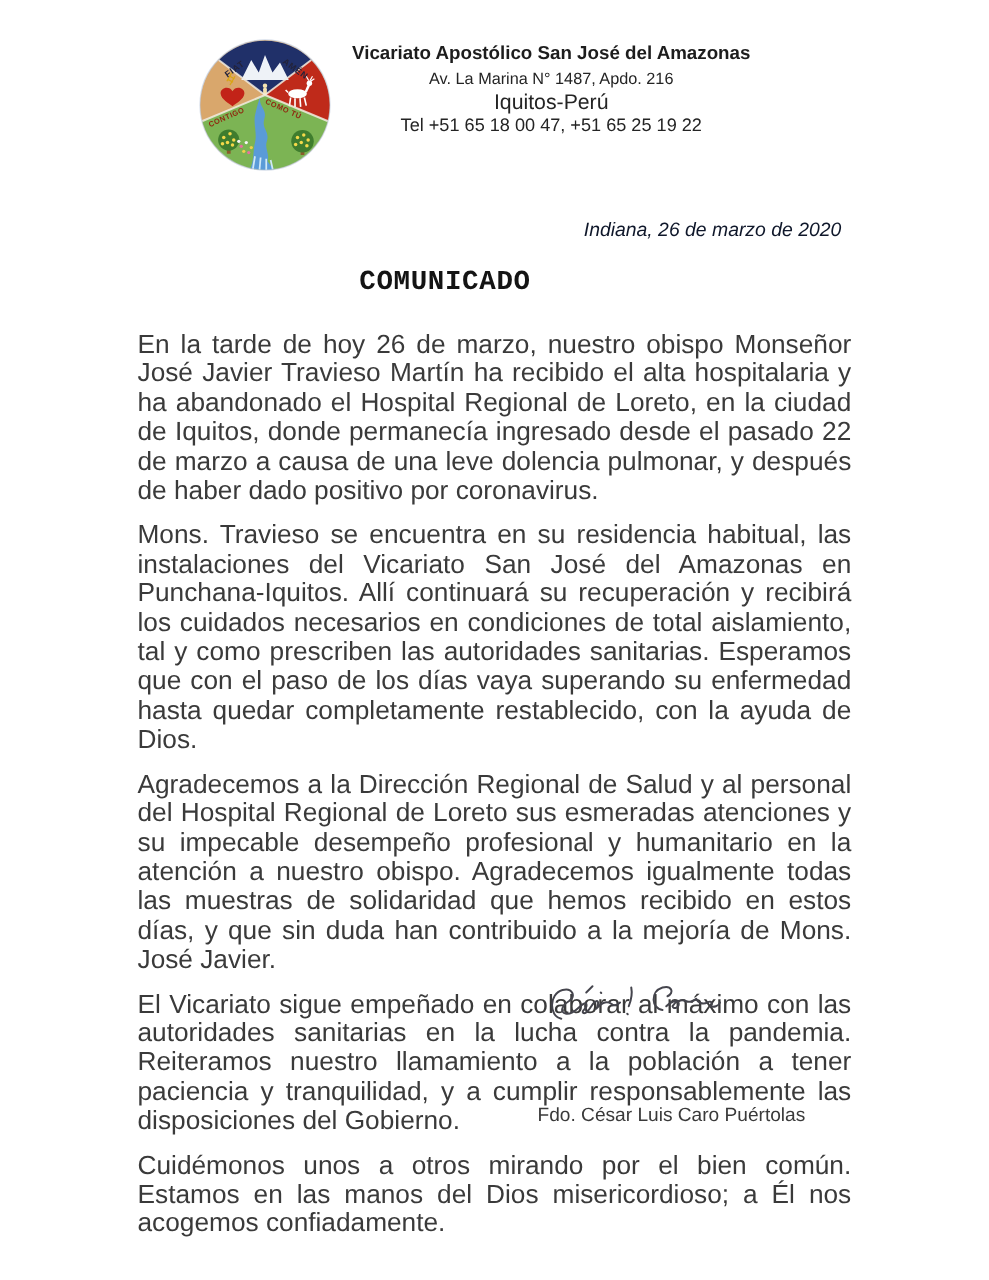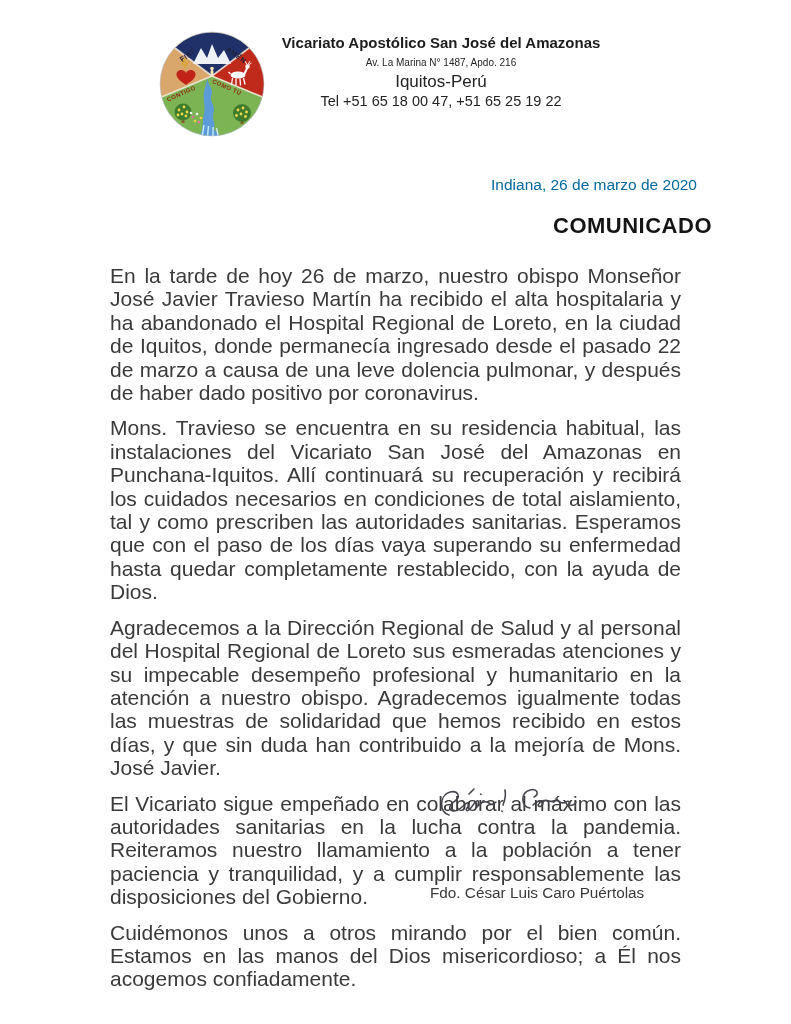--- a/index.html
+++ b/index.html
@@ -14,33 +14,33 @@
   
   .logo {
     position:absolute; left:157px; top:29px;
     width:110px; height:110px;
   }
   .org-block {
     position:absolute; left:250px; top:32px; width:382px;
     text-align:center; color:#242424;
   }
   .org-name   { font-size:15px; font-weight:bold; line-height:21px; color:#1d1d1d; }
-  .org-address{ font-size:10px; line-height:20px; }
+  .org-address{ font-size:13px; line-height:20px; }
   .org-city   { font-size:17px; line-height:18px; }
   .org-phone  { font-size:14.5px; line-height:20px; }
 
   
   .dateline {
-    position:absolute; top:176px; right:94px;
-    font-size:15.5px; color:#0369a1;
+    position:absolute; top:176px; right:118px;
+    font-size:15.5px; font-style:italic; color:#0f172a;
   }
   .doc-title {
     position:absolute; top:213px; left:0; width:712px; margin:0;
-    text-align:right; font-size:22px; font-weight:bold;
-    letter-spacing:0.5px; color:#141414;
+    text-align:center; font-size:22px; font-weight:bold;
+    letter-spacing:0.5px; color:#141414;font-family:Liberation Mono, monospace;
   }
 
   
   .body-text {
     position:absolute; top:264px; left:110px; width:571px;
     font-size:21px; line-height:23.4px; text-align:justify;
     color:#3a3a3a;
   }
   .body-text p { margin:0 0 12px 0; }
 

